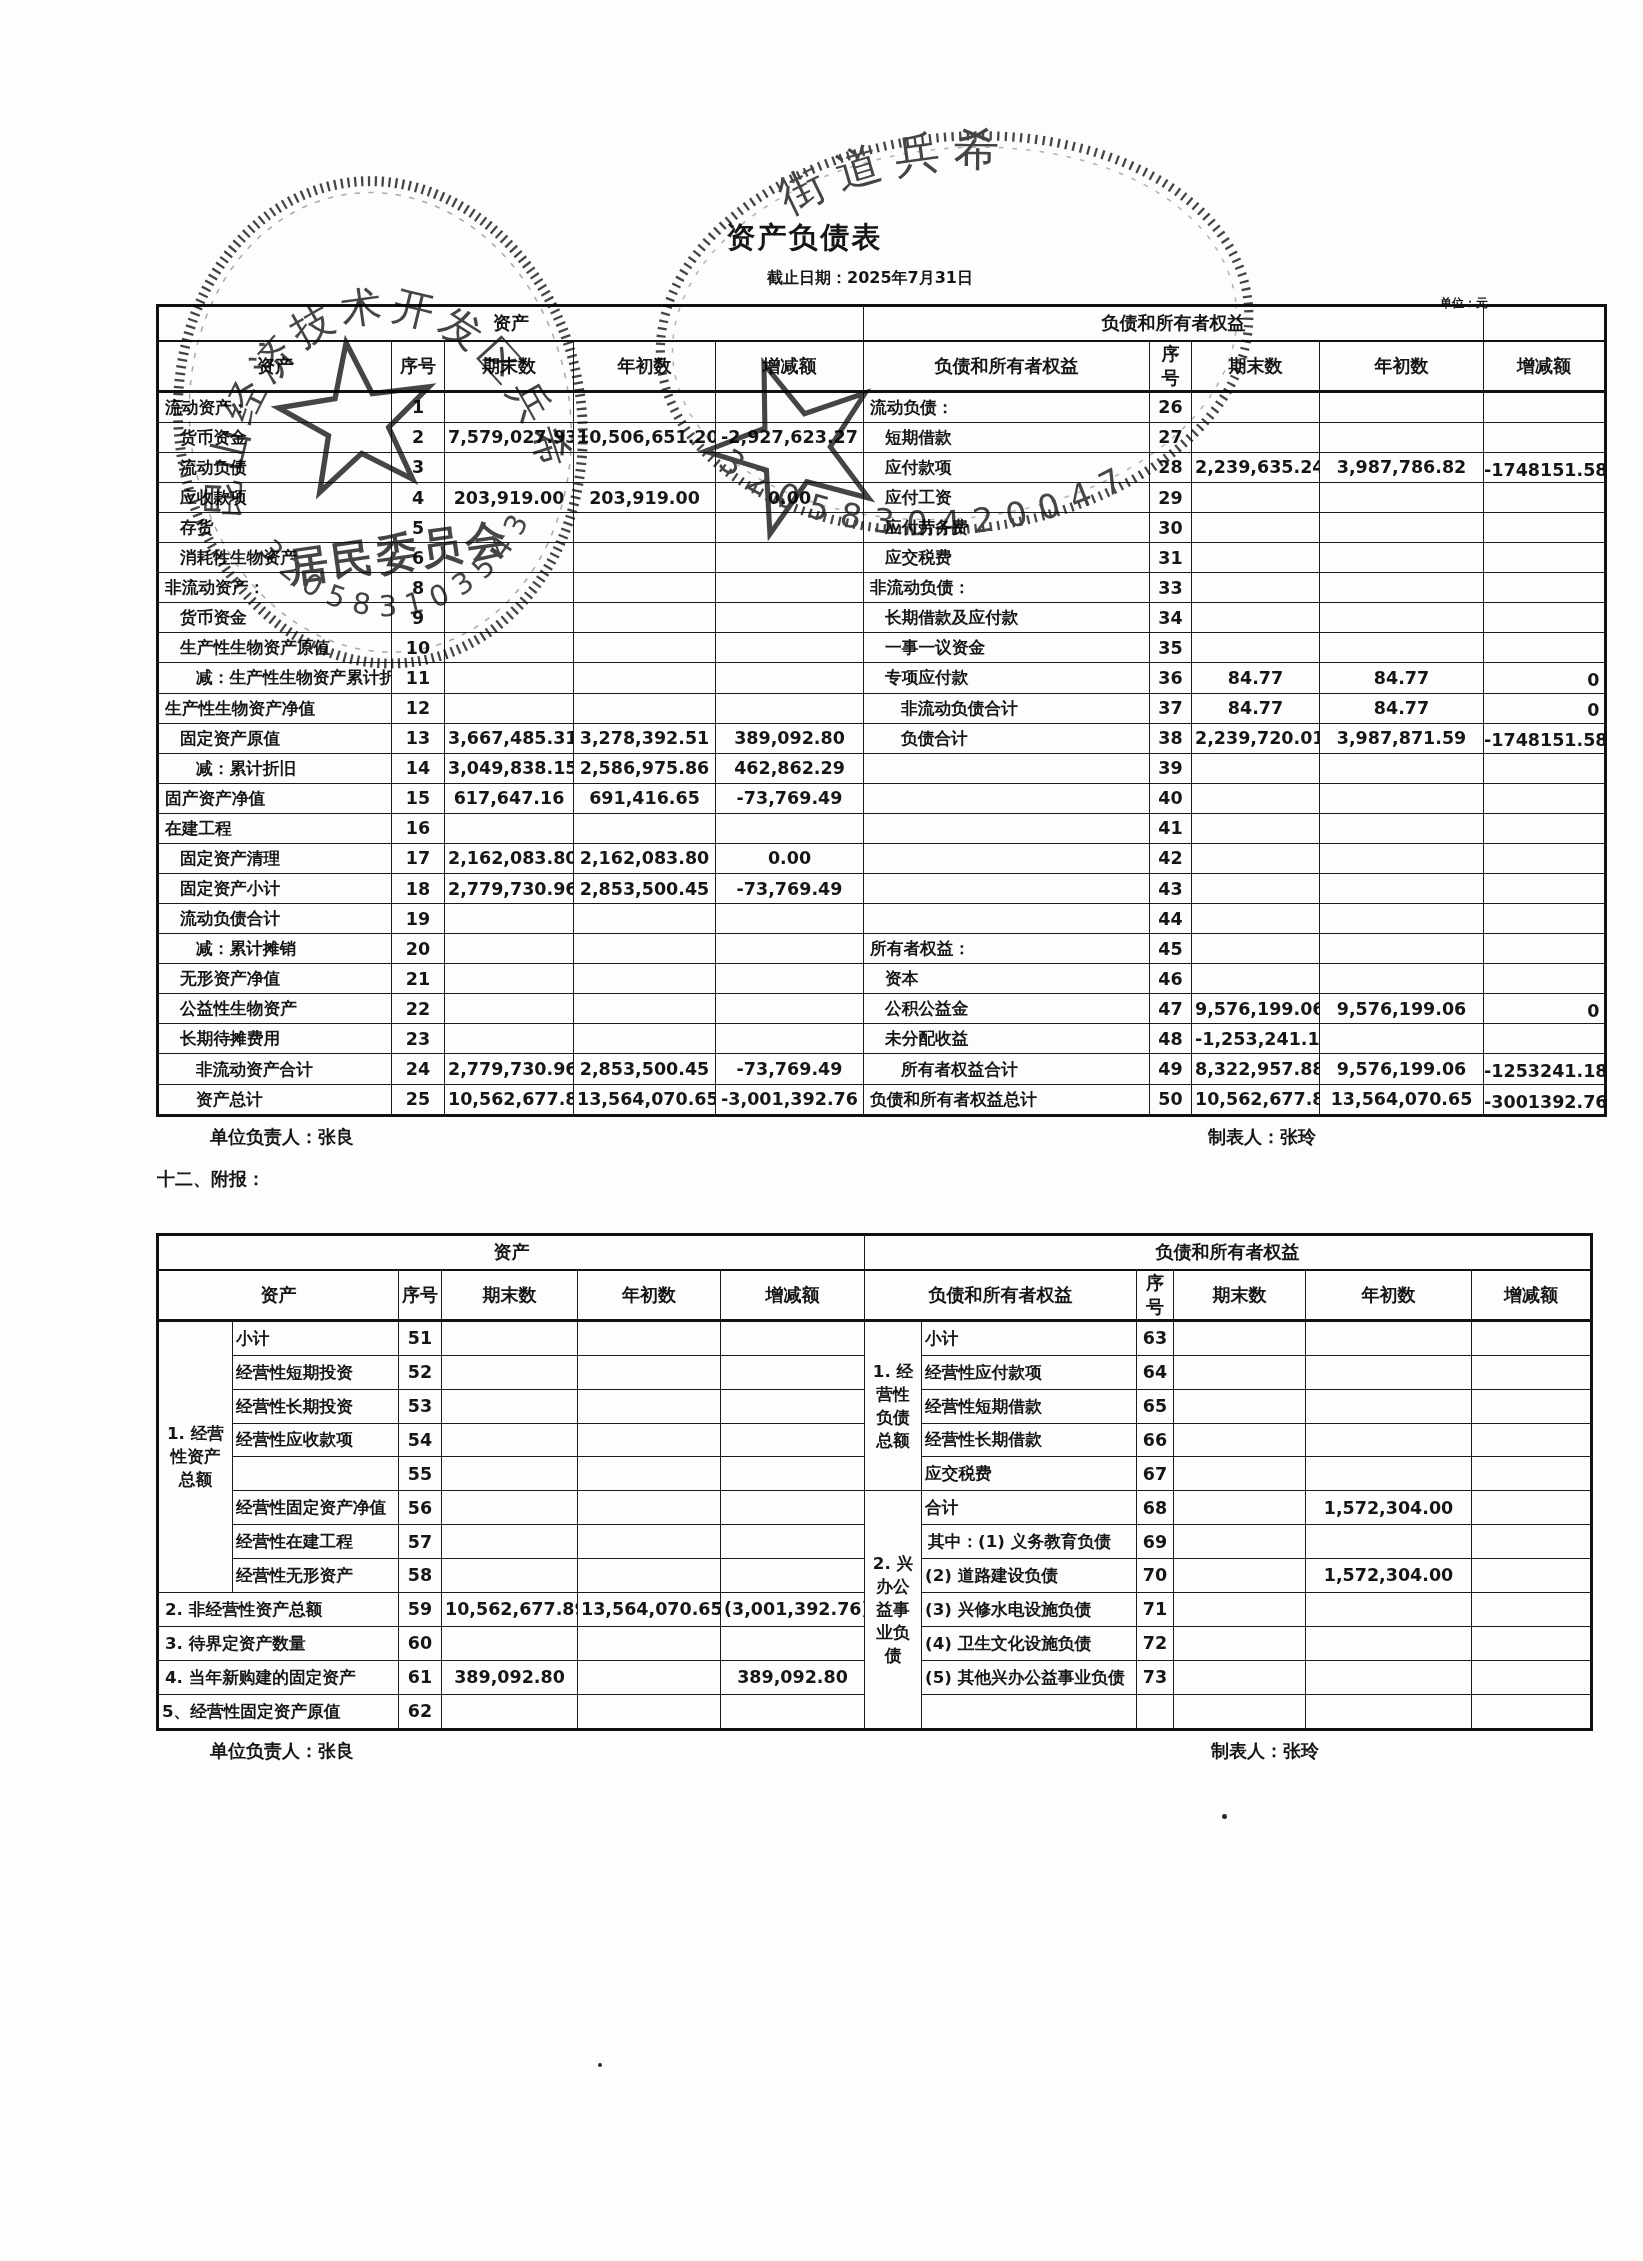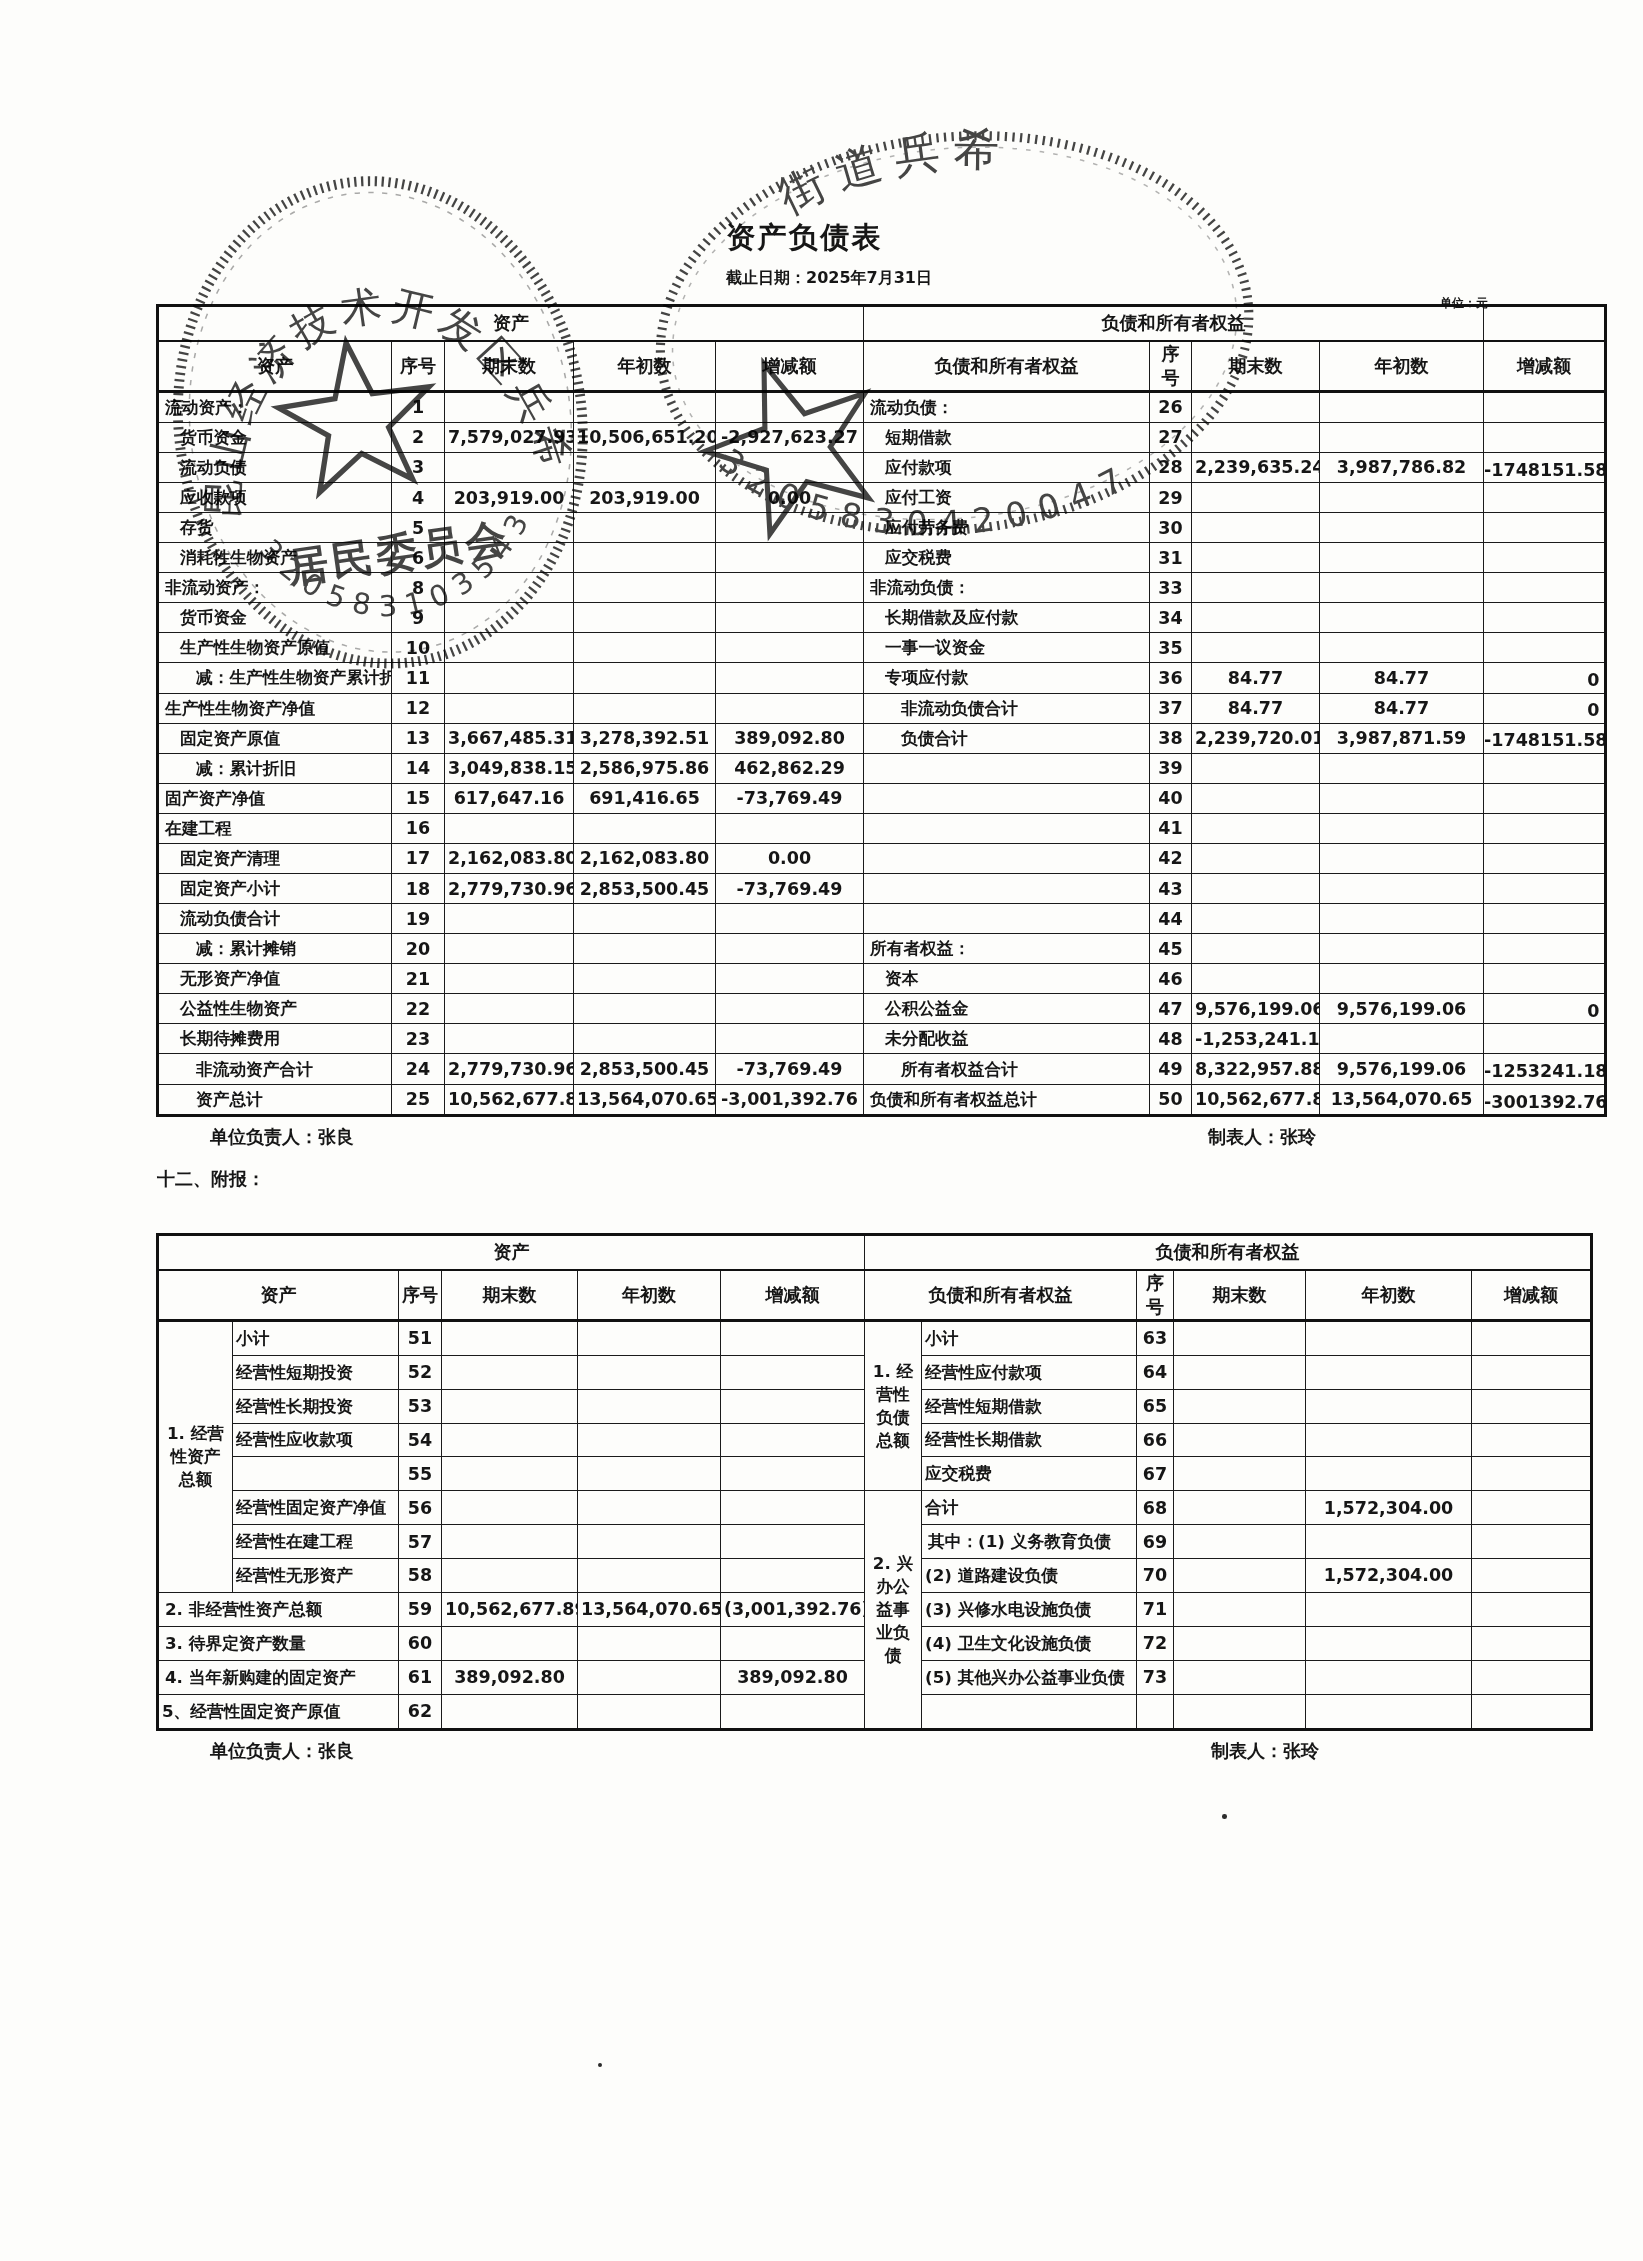--- a/index.html
+++ b/index.html
@@ -1,20 +1,20 @@
 <!DOCTYPE html>
 <html style="font-size:12px"><head>
 <meta charset="utf-8">
 <style>
   html,body{margin:0;padding:0;background:#ffffff;}
   .page{position:relative;width:1643px;height:2261px;background:#fdfdfb;
         font-family:"DejaVu Sans","Liberation Sans",sans-serif;color:#161616;overflow:hidden;}
   .abs{position:absolute;}
   .title{left:724px;top:218px;width:161px;text-align:center;font-size:29px;font-weight:700;letter-spacing:2.3px;}
-  .dateline{left:726px;top:268px;font-size:16px;font-weight:600;}
+  .dateline{left:767px;top:268px;font-size:16px;font-weight:600;}
   .unit{left:1440px;top:283px;font-size:12px;font-weight:600;margin-top:12px;}
   .sig{font-size:18px;font-weight:600;}
   .sec12{left:157px;top:1167px;font-size:18px;font-weight:600;}
   .tblwrap{position:absolute;}
   table{border-collapse:collapse;table-layout:fixed;width:100%;height:100%;}
   td{border:1.5px solid #1b1b1b;font-size:17.5px;font-weight:600;padding:0 3px;overflow:hidden;vertical-align:middle;}
   table{border:3px solid #111;}
   thead td{text-align:center;font-weight:700;font-size:18px;}
   tr.h2 td{border-bottom:3.8px solid #111;}
   tr.h1 td{border-bottom:2.3px solid #111;}

